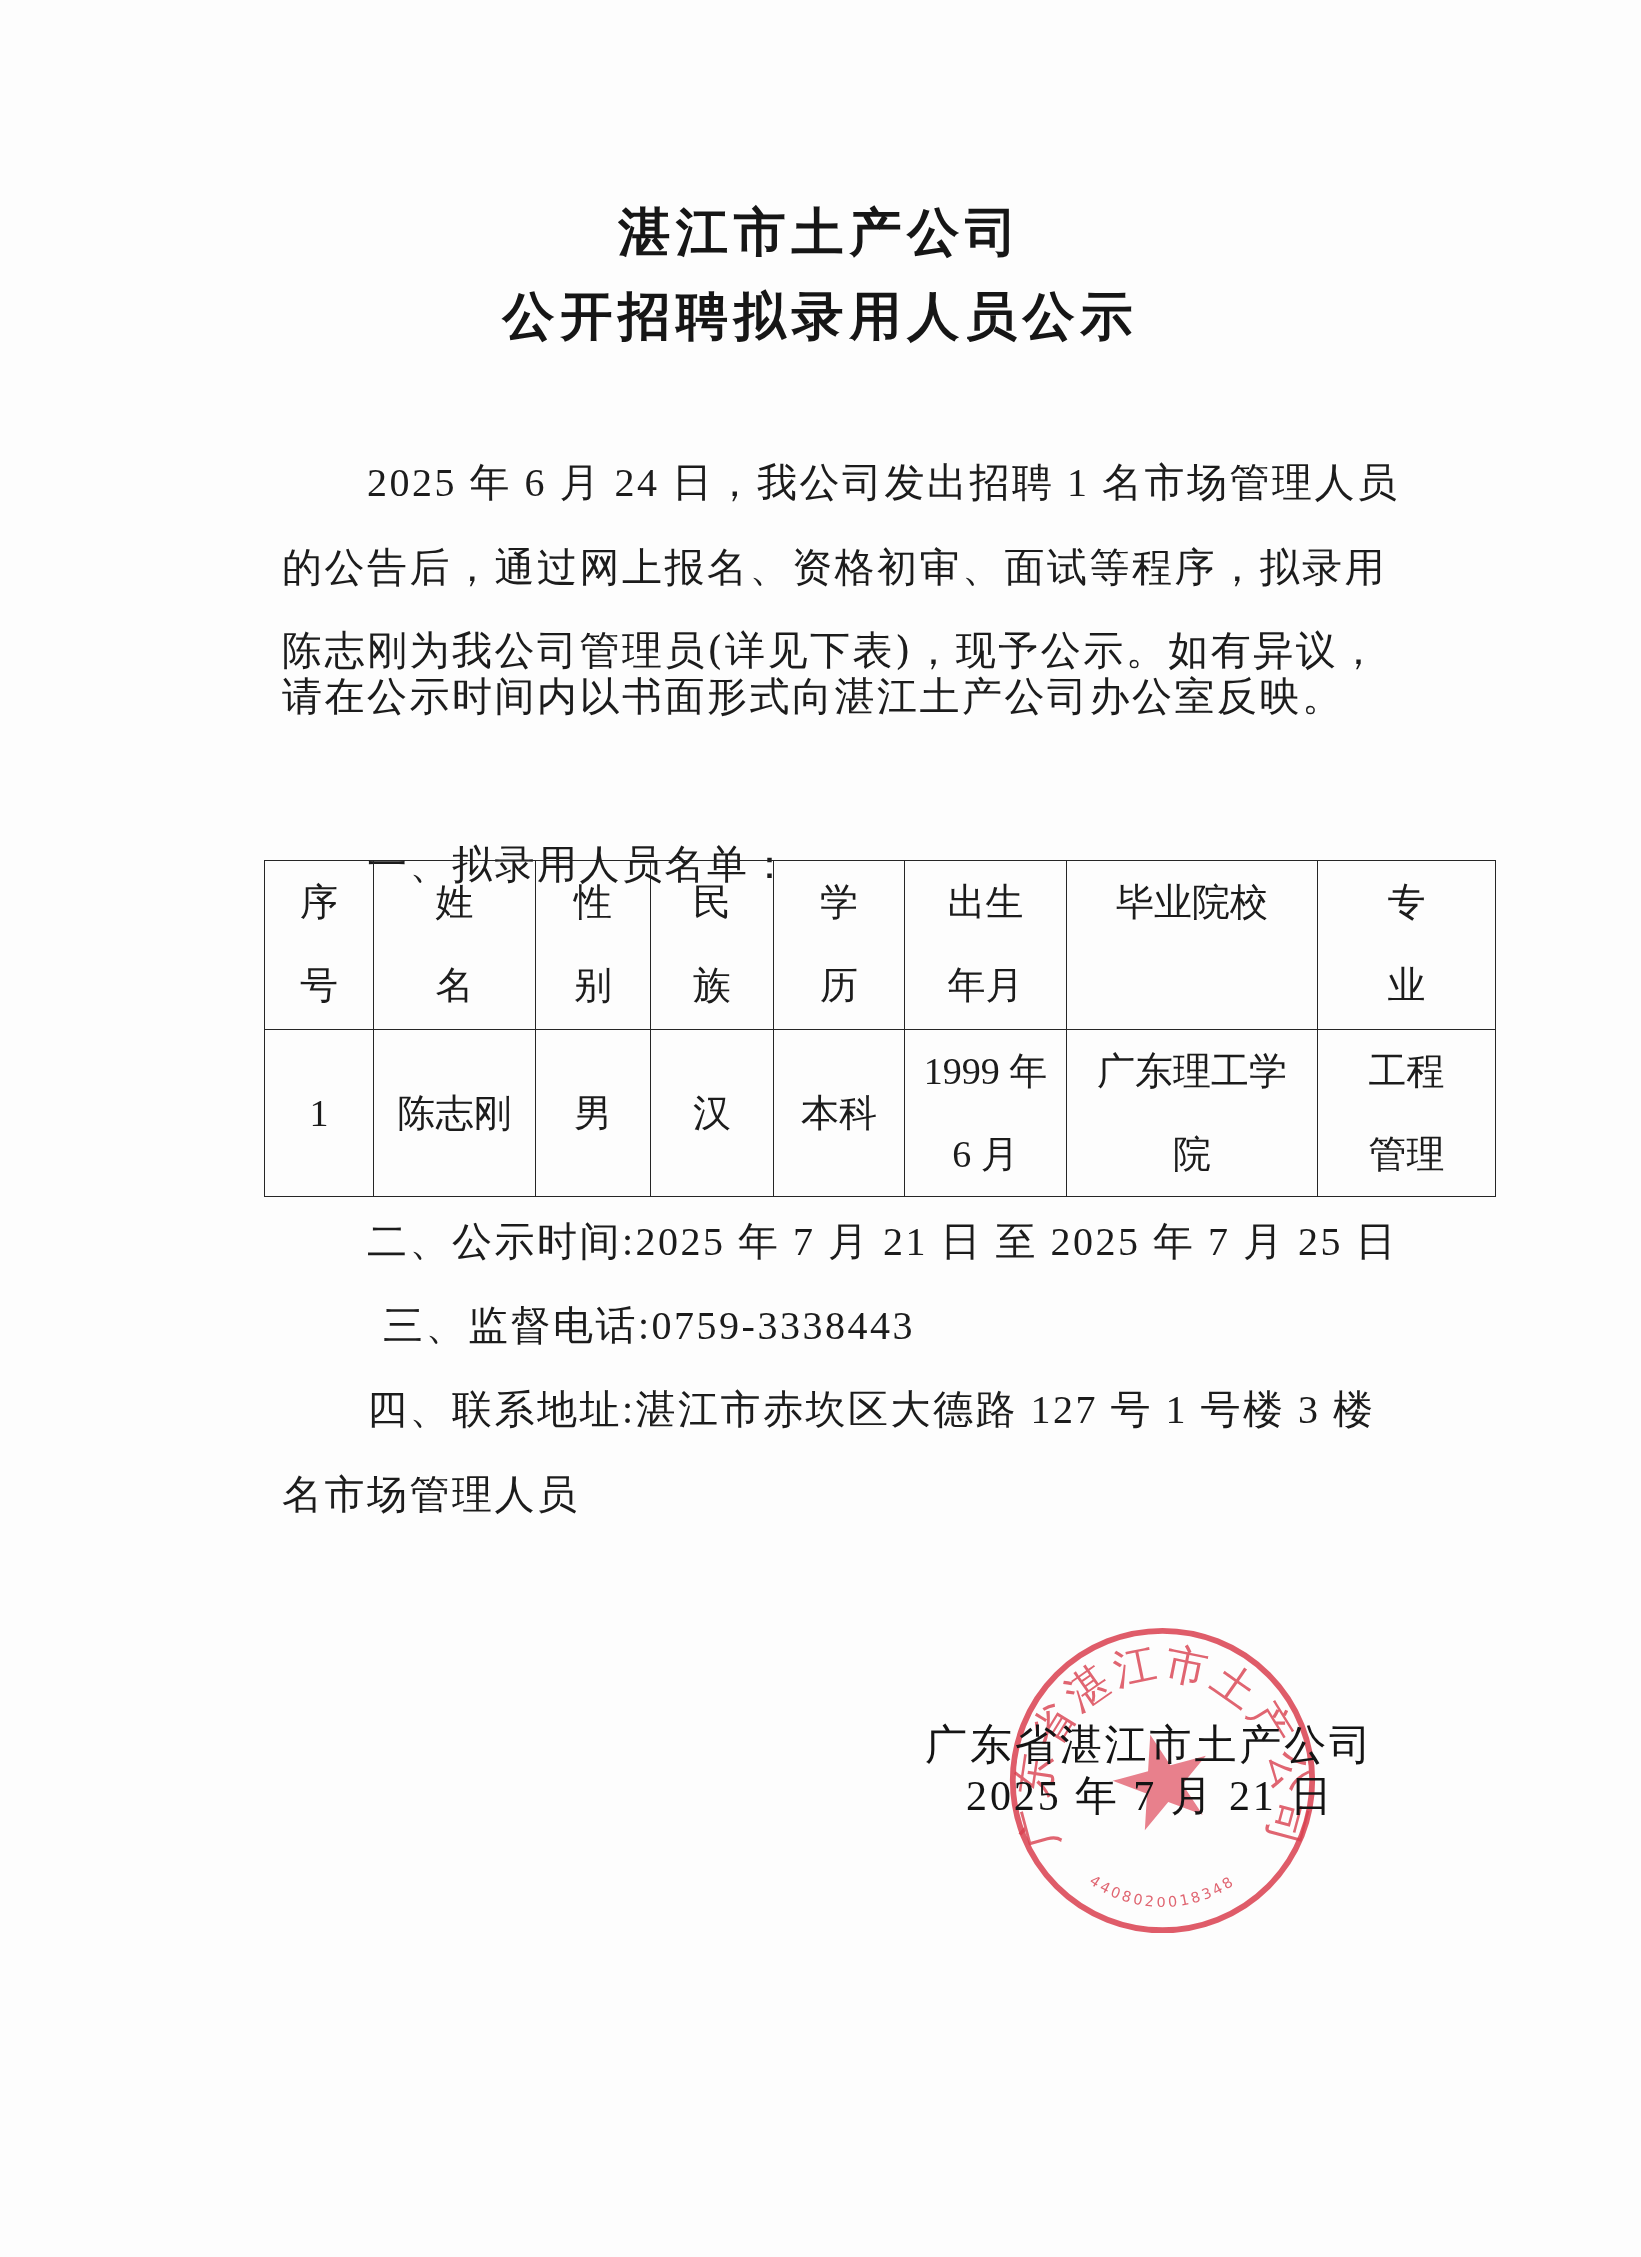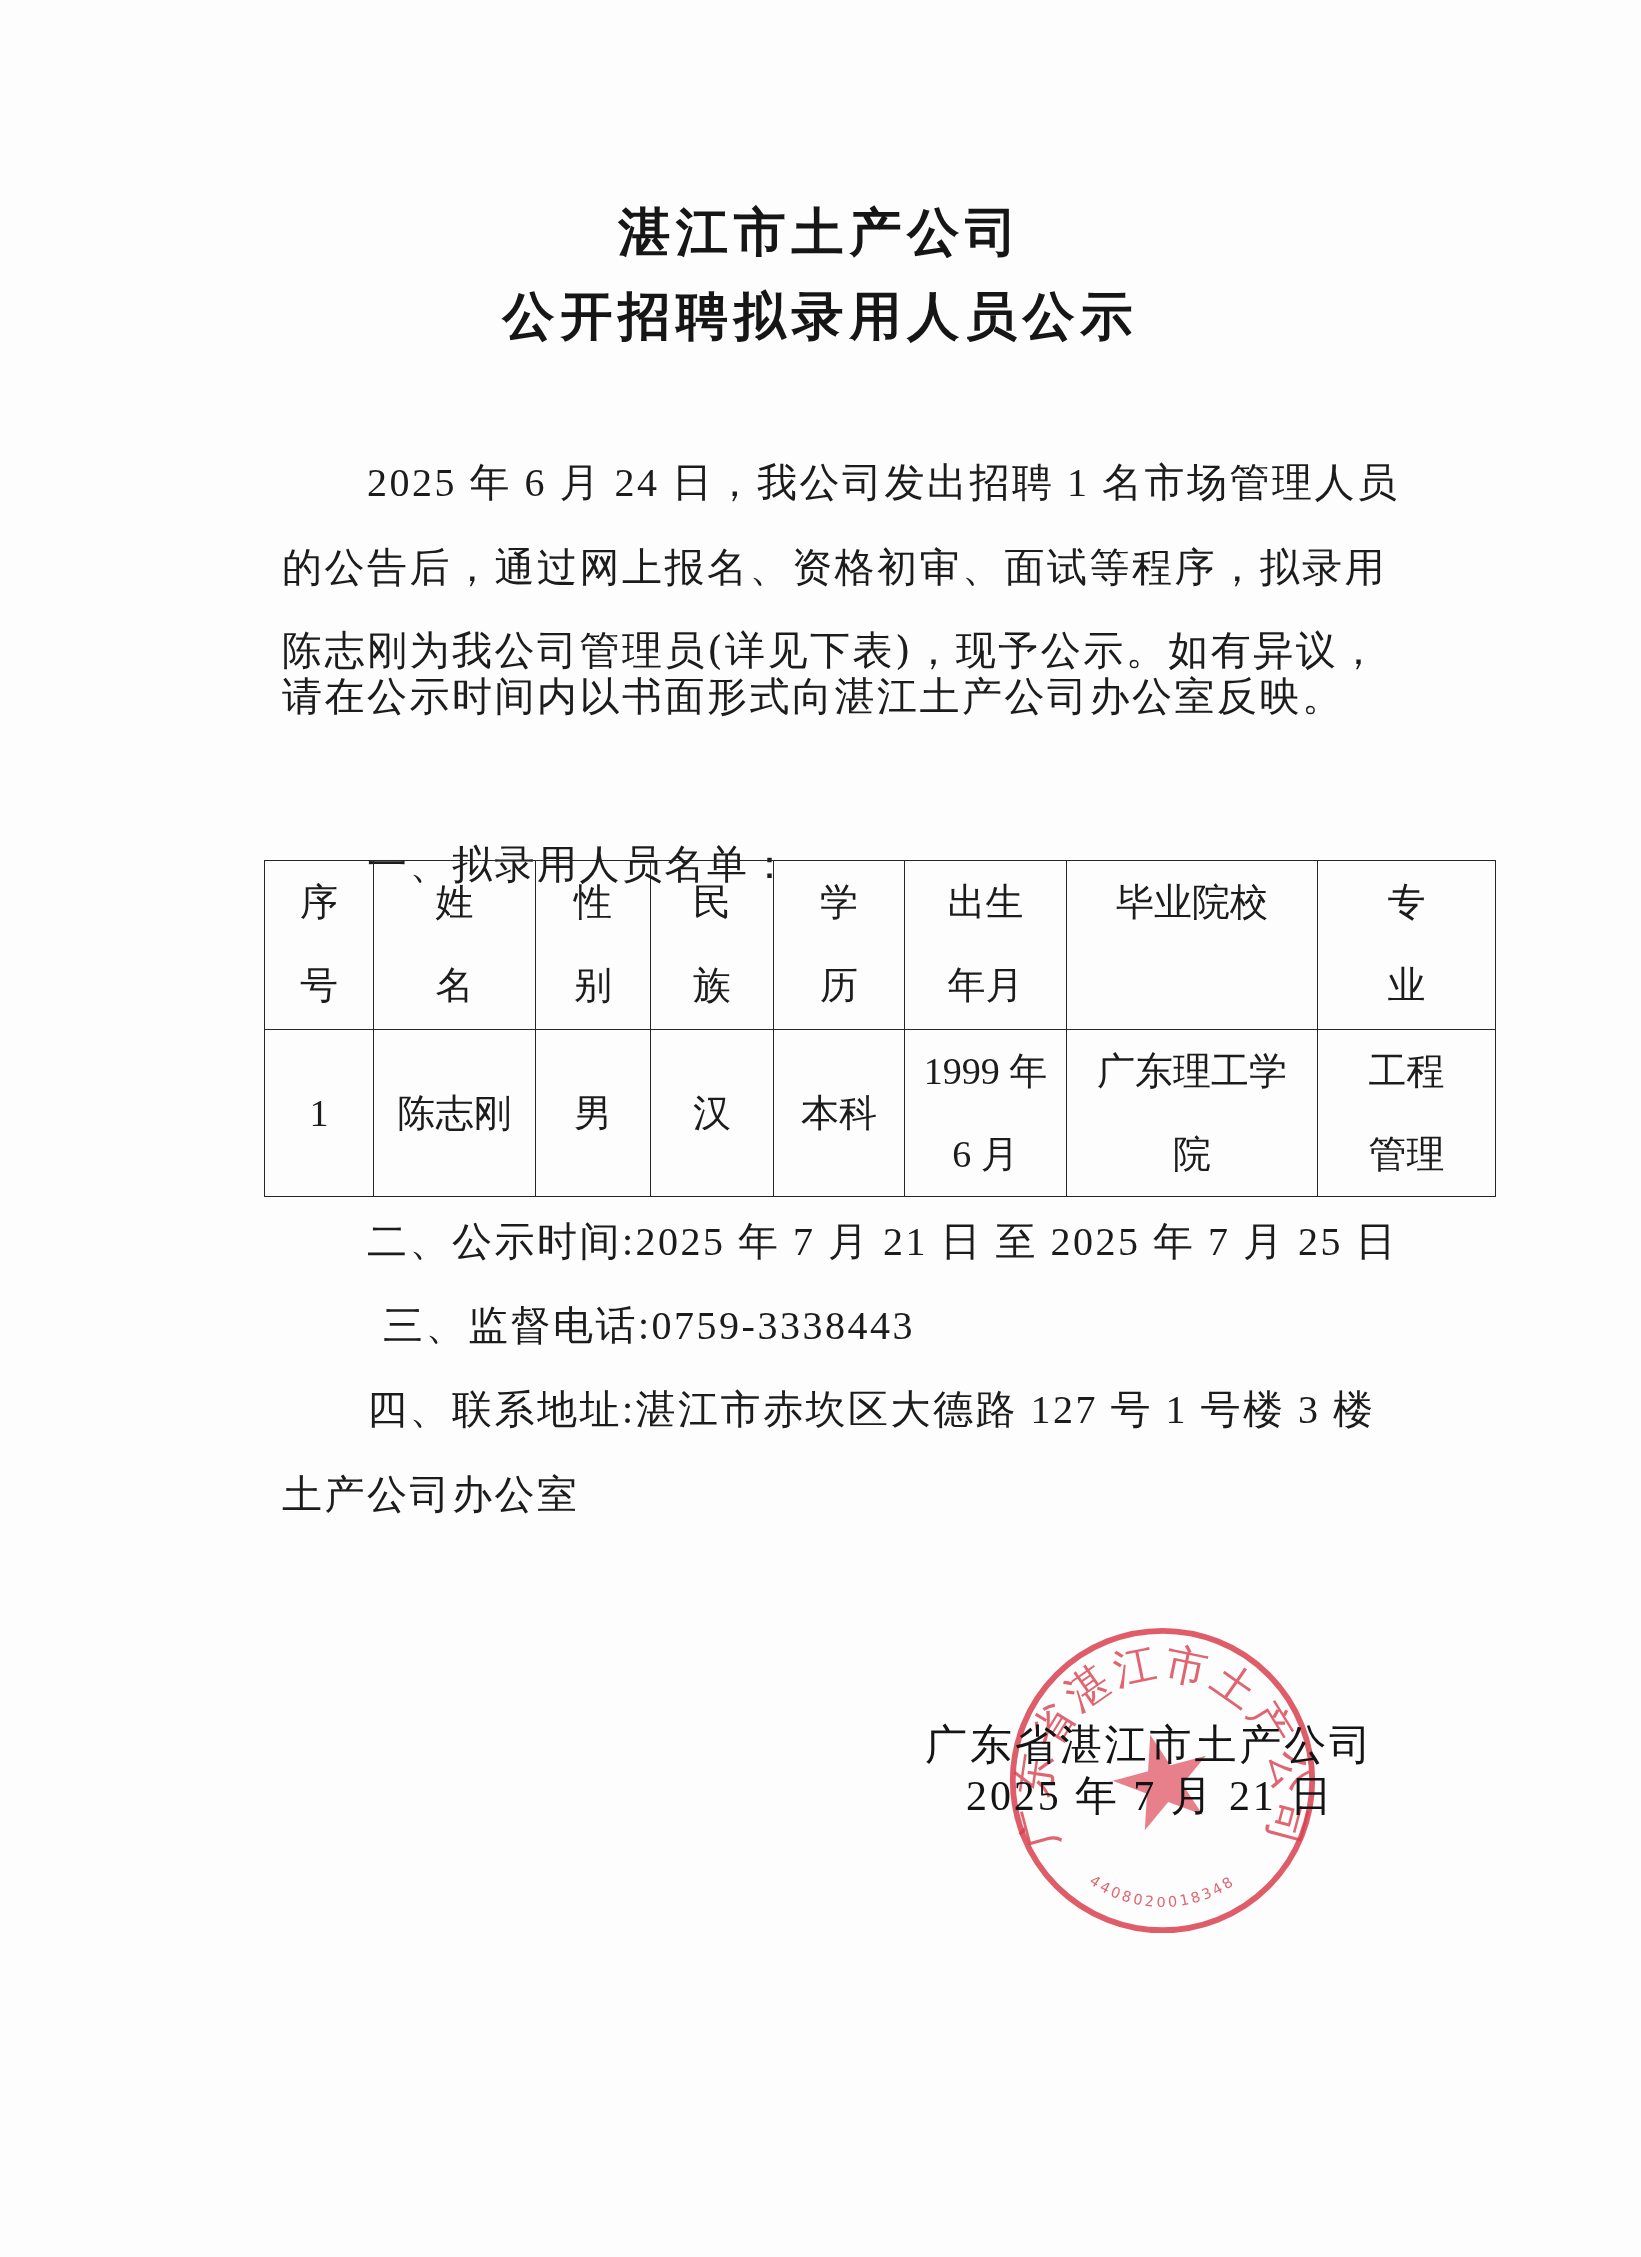--- a/index.html
+++ b/index.html
@@ -122,21 +122,21 @@
             <span class="cell-stack">工程</span>
             <span class="cell-stack">管理</span>
           </td>
     </tr>
   </tbody>
     </table>
 
   <div class="line num" style="left:367px; top:1218px;">二、公示时间:2025 年 7 月 21 日 至 2025 年 7 月 25 日</div>
   <div class="line num" style="left:367px; top:1302px;margin-left:16px;">三、监督电话:0759-3338443</div>
   <div class="line num" style="left:367px; top:1386px;">四、联系地址:湛江市赤坎区大德路 127 号 1 号楼 3 楼</div>
-  <div class="line" style="left:282px; top:1470px;">土产公司办公室</div>
+  <div class="line" style="left:282px; top:1470px;">名市场管理人员</div>
 
   <svg class="stamp" viewBox="0 0 322 322">
     <defs>
       <path id="arcTop" d="M 55 225 A 118 118 0 1 1 267 225" fill="none"></path>
       <path id="arcBottom" d="M 78 262 A 130 130 0 0 0 244 262" fill="none"></path>
     </defs>
     <circle cx="161" cy="161" r="155" fill="none" stroke="#d9404f" stroke-width="6" opacity="0.85"></circle>
     <polygon points="161,112 173,148 211,148 180,170 192,206 161,184 130,206 142,170 111,148 149,148" fill="#e05566" opacity="0.75" transform="rotate(-15 161 161)"></polygon>
     <text font-size="44" fill="#d9404f" opacity="0.8" font-family="DejaVu Sans, sans-serif" letter-spacing="4">
       <textPath href="#arcTop" startOffset="50%" text-anchor="middle">广东省湛江市土产公司</textPath>

